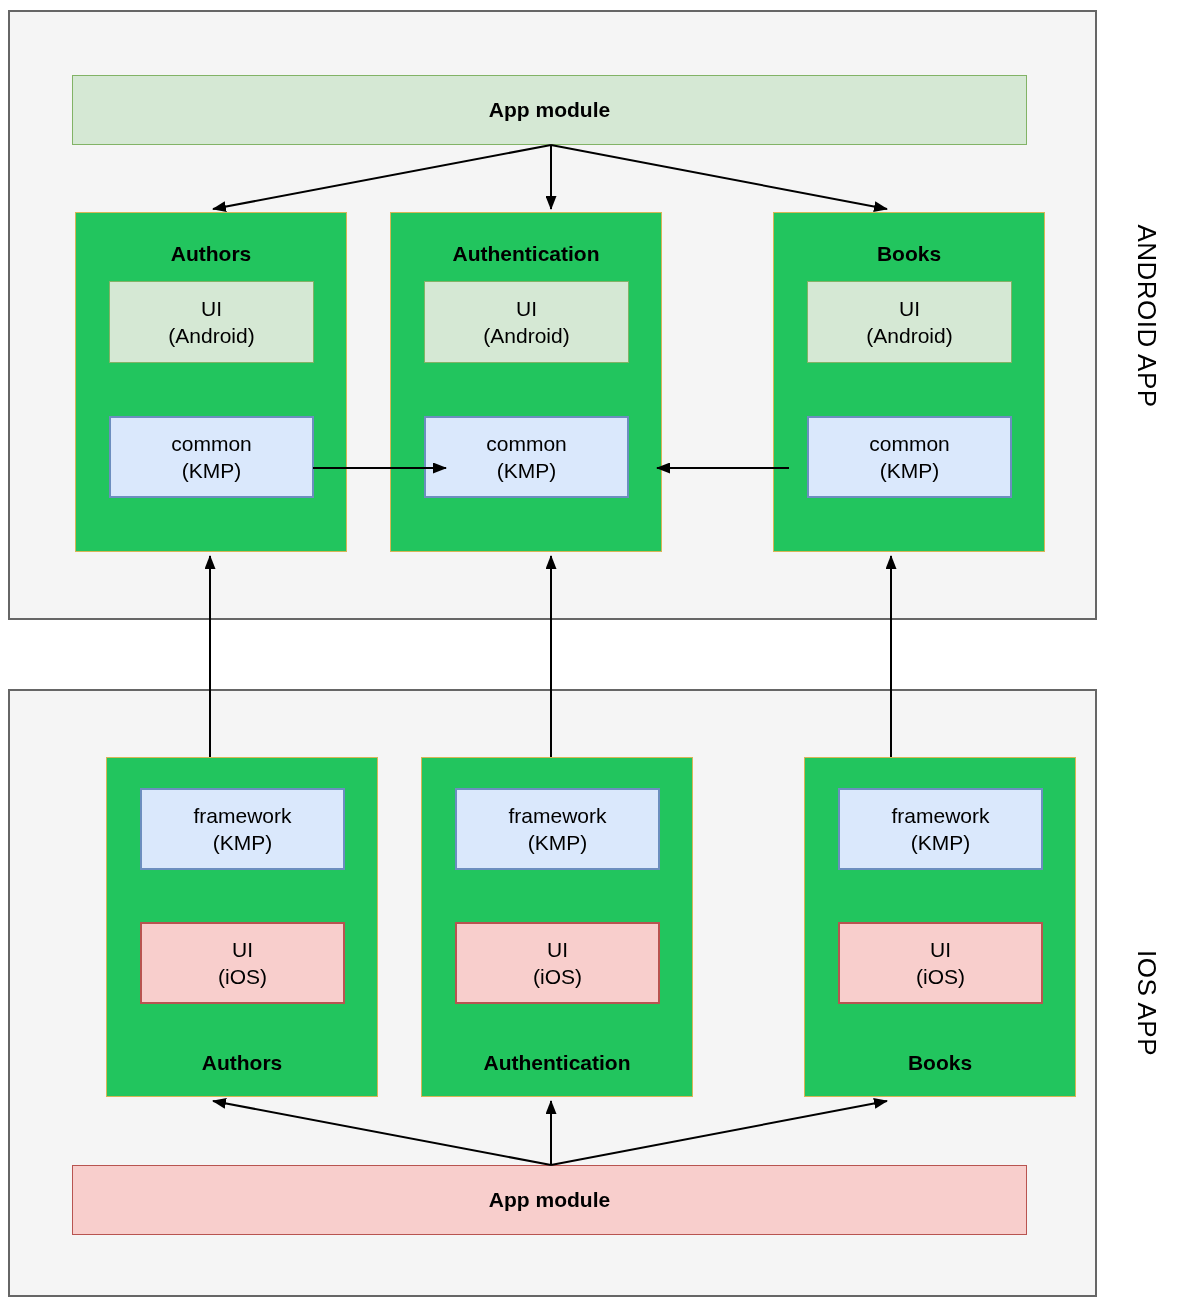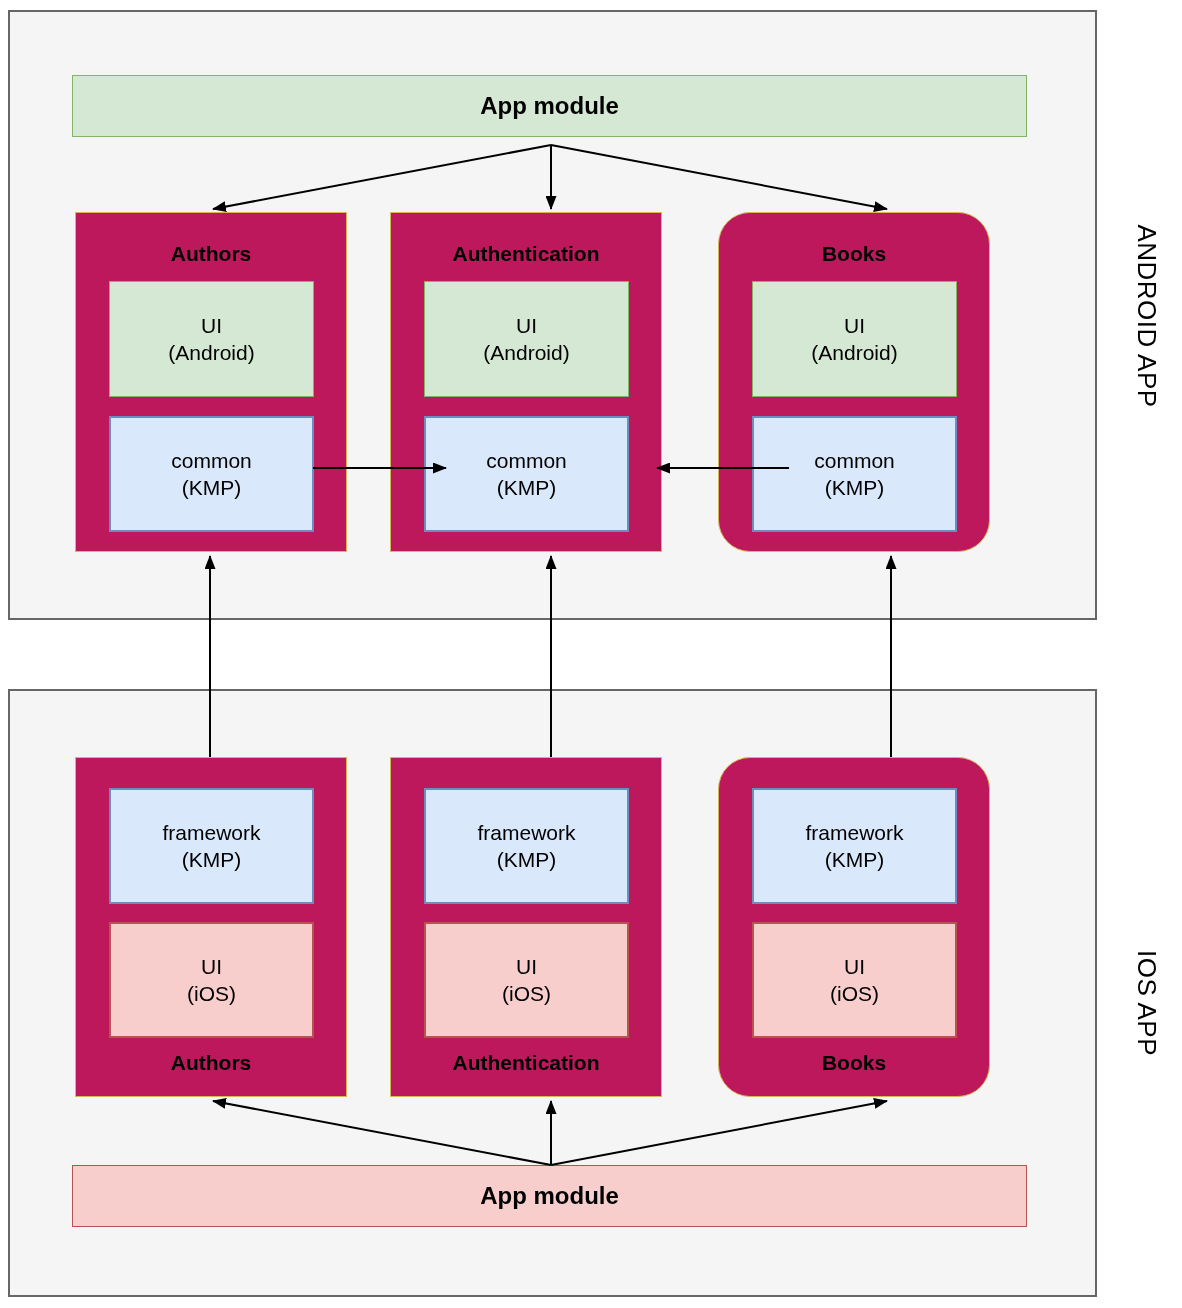--- a/index.html
+++ b/index.html
@@ -7,43 +7,43 @@
     position:relative;width:1182px;height:1308px;background:#ffffff;
     font-family:"Liberation Sans",sans-serif;color:#000;overflow:hidden;
   }
   .section{
     position:absolute;left:8px;width:1089px;
     background:#f5f5f5;border:2px solid #666666;box-sizing:border-box;
   }
   #android-section{top:10px;height:610px;}
   #ios-section{top:689px;height:608px;}
   .bar{
-    position:absolute;left:72px;width:955px;height:62px;box-sizing:border-box;
+    position:absolute;left:72px;width:955px;height:70px;box-sizing:border-box;
     display:flex;align-items:center;justify-content:center;
-    font-weight:bold;font-size:24px;
+    font-weight:bold;font-size:21px;
   }
   #android-app-module{top:75px;background:#d5e8d4;border:1.5px solid #82b366;}
   #ios-app-module{top:1165px;background:#f8cecc;border:1.5px solid #b85450;}
   .module{
     position:absolute;width:272px;height:340px;box-sizing:border-box;
-    background:#be185d;border:1.5px solid #d6b656;text-decoration:underline;
+    background:#22c55e;border:1.5px solid #d6b656;text-decoration:underline;
   }
   .android-mod{top:212px;}
-  .ios-mod{top:757px;}
+  .ios-mod{top:757px;margin-left:31px;}
   .col-authors{left:75px;}
   .col-auth{left:390px;}
-  .col-books{left:718px;border-radius:32px;}
+  .col-books{left:773px;}
   .mtitle{
     position:absolute;left:0;width:100%;text-align:center;
     font-weight:bold;font-size:21px;line-height:26px;
   }
   .android-mod .mtitle{top:28px;}
   .ios-mod .mtitle{top:292px;}
   .inner{
-    position:absolute;left:33px;width:205px;height:116px;box-sizing:border-box;
+    position:absolute;left:33px;width:205px;height:82px;box-sizing:border-box;
     display:flex;align-items:center;justify-content:center;text-align:center;
     font-size:21px;line-height:27px;white-space:pre-line;
   }
   .green{background:#d5e8d4;border:1.5px solid #82b366;}
   .blue{background:#dae8fc;border:2px solid #6c8ebf;}
   .redbox{background:#f8cecc;border:2px solid #b85450;}
   .a-ui{top:68px;}
   .a-common{top:203px;text-align:center;}
   .i-framework{top:30px;}
   .i-ui{top:164px;}

